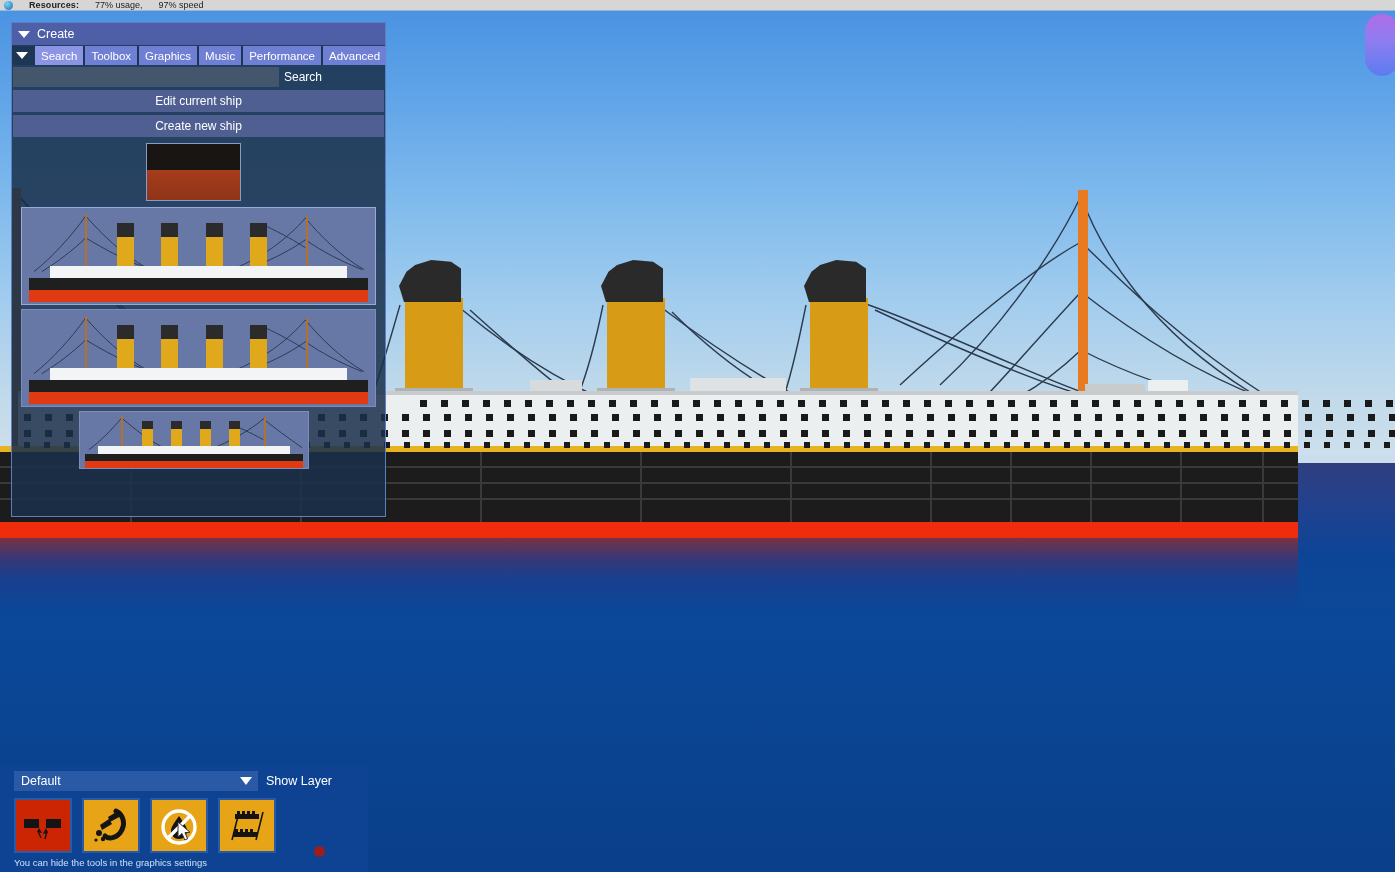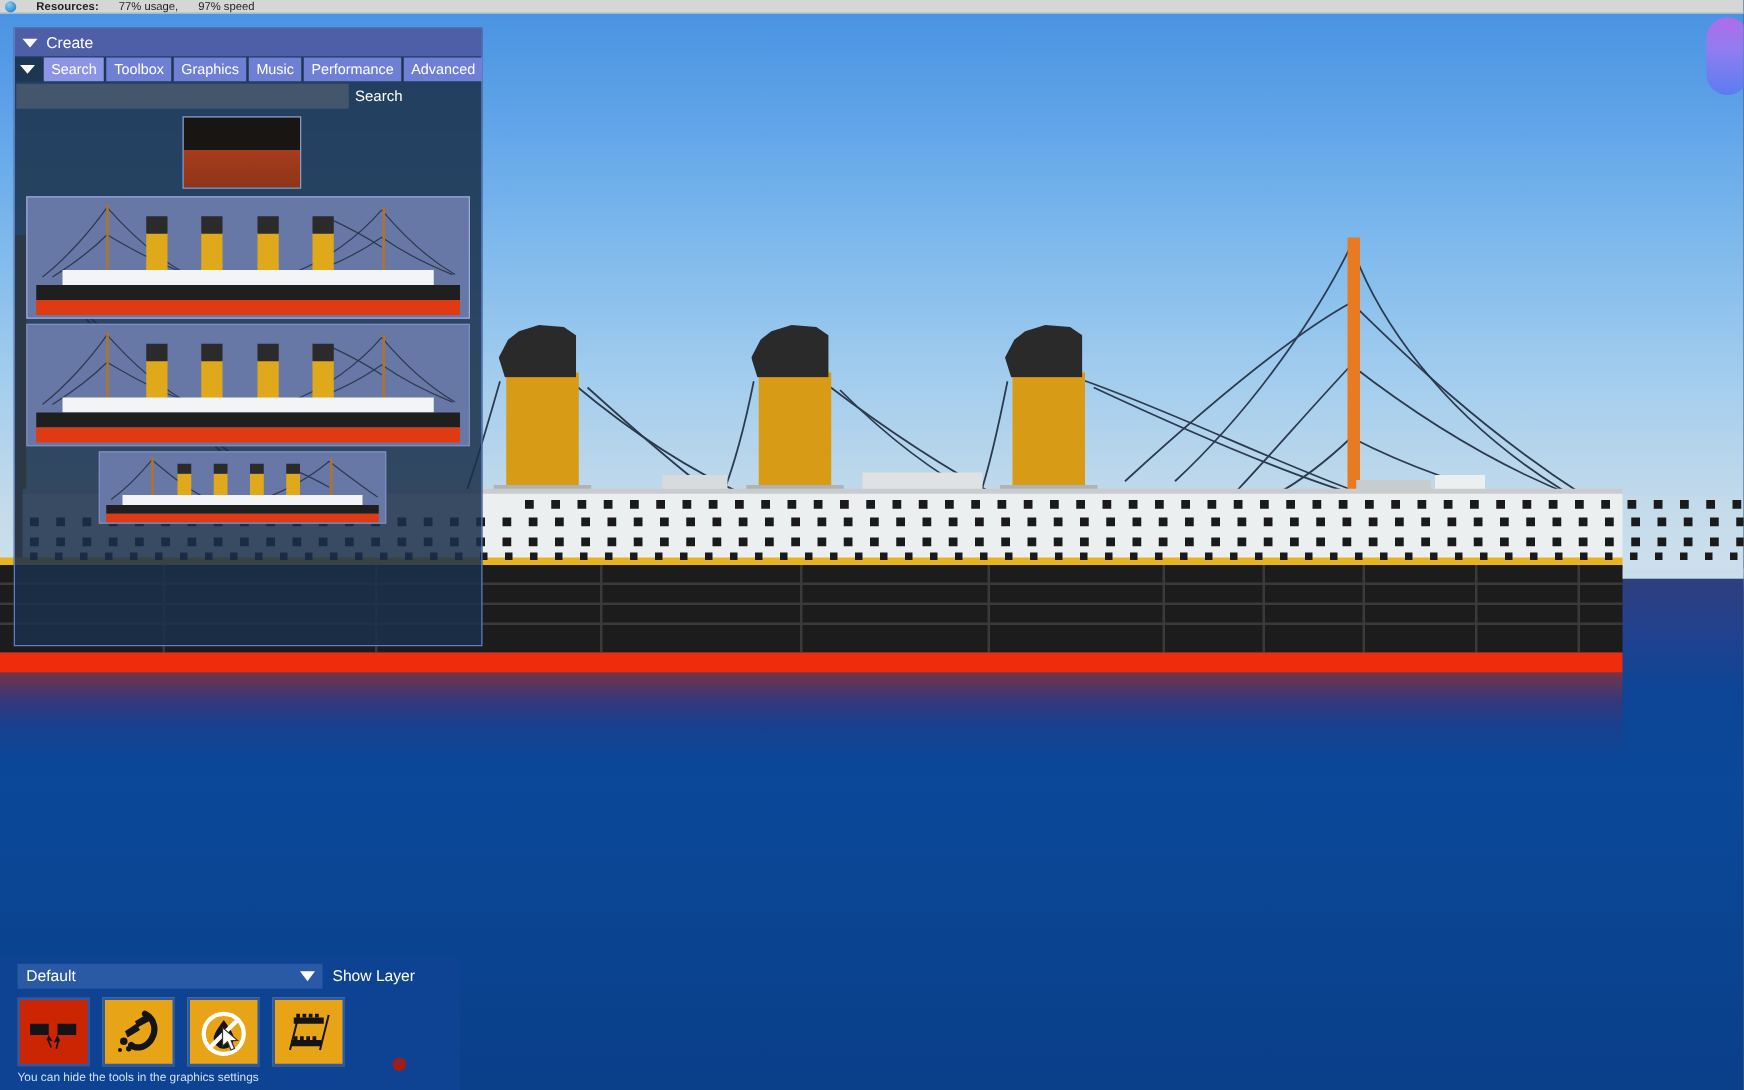--- a/index.html
+++ b/index.html
@@ -811,20 +811,22 @@
       <div class="tab">Music</div>
       <div class="tab">Performance</div>
       <div class="tab">Advanced</div>
     </div>
 
     <div class="search-row">
       <input class="search-field" type="text" placeholder="" style="">
       <span class="search-label">Search</span>
     </div>
 
+    <div class="tb-button">Edit current ship</div>
+    <div class="tb-button">Create new ship</div>
 
     <div class="tb-list">
 
       <div class="swatch" style="left:133px; top:2px; width:95px; height:58px;"></div>
 
       <div class="thumb sel" style="left:8px; top:66px; width:355px; height:98px;">
         <div class="mini">
           <svg class="m-rig" viewBox="0 0 355 98" preserveAspectRatio="none">
             <g stroke="#2c3a52" stroke-width="1" fill="none">
               <path d="M64,8 C50,28 30,50 12,64"></path>

